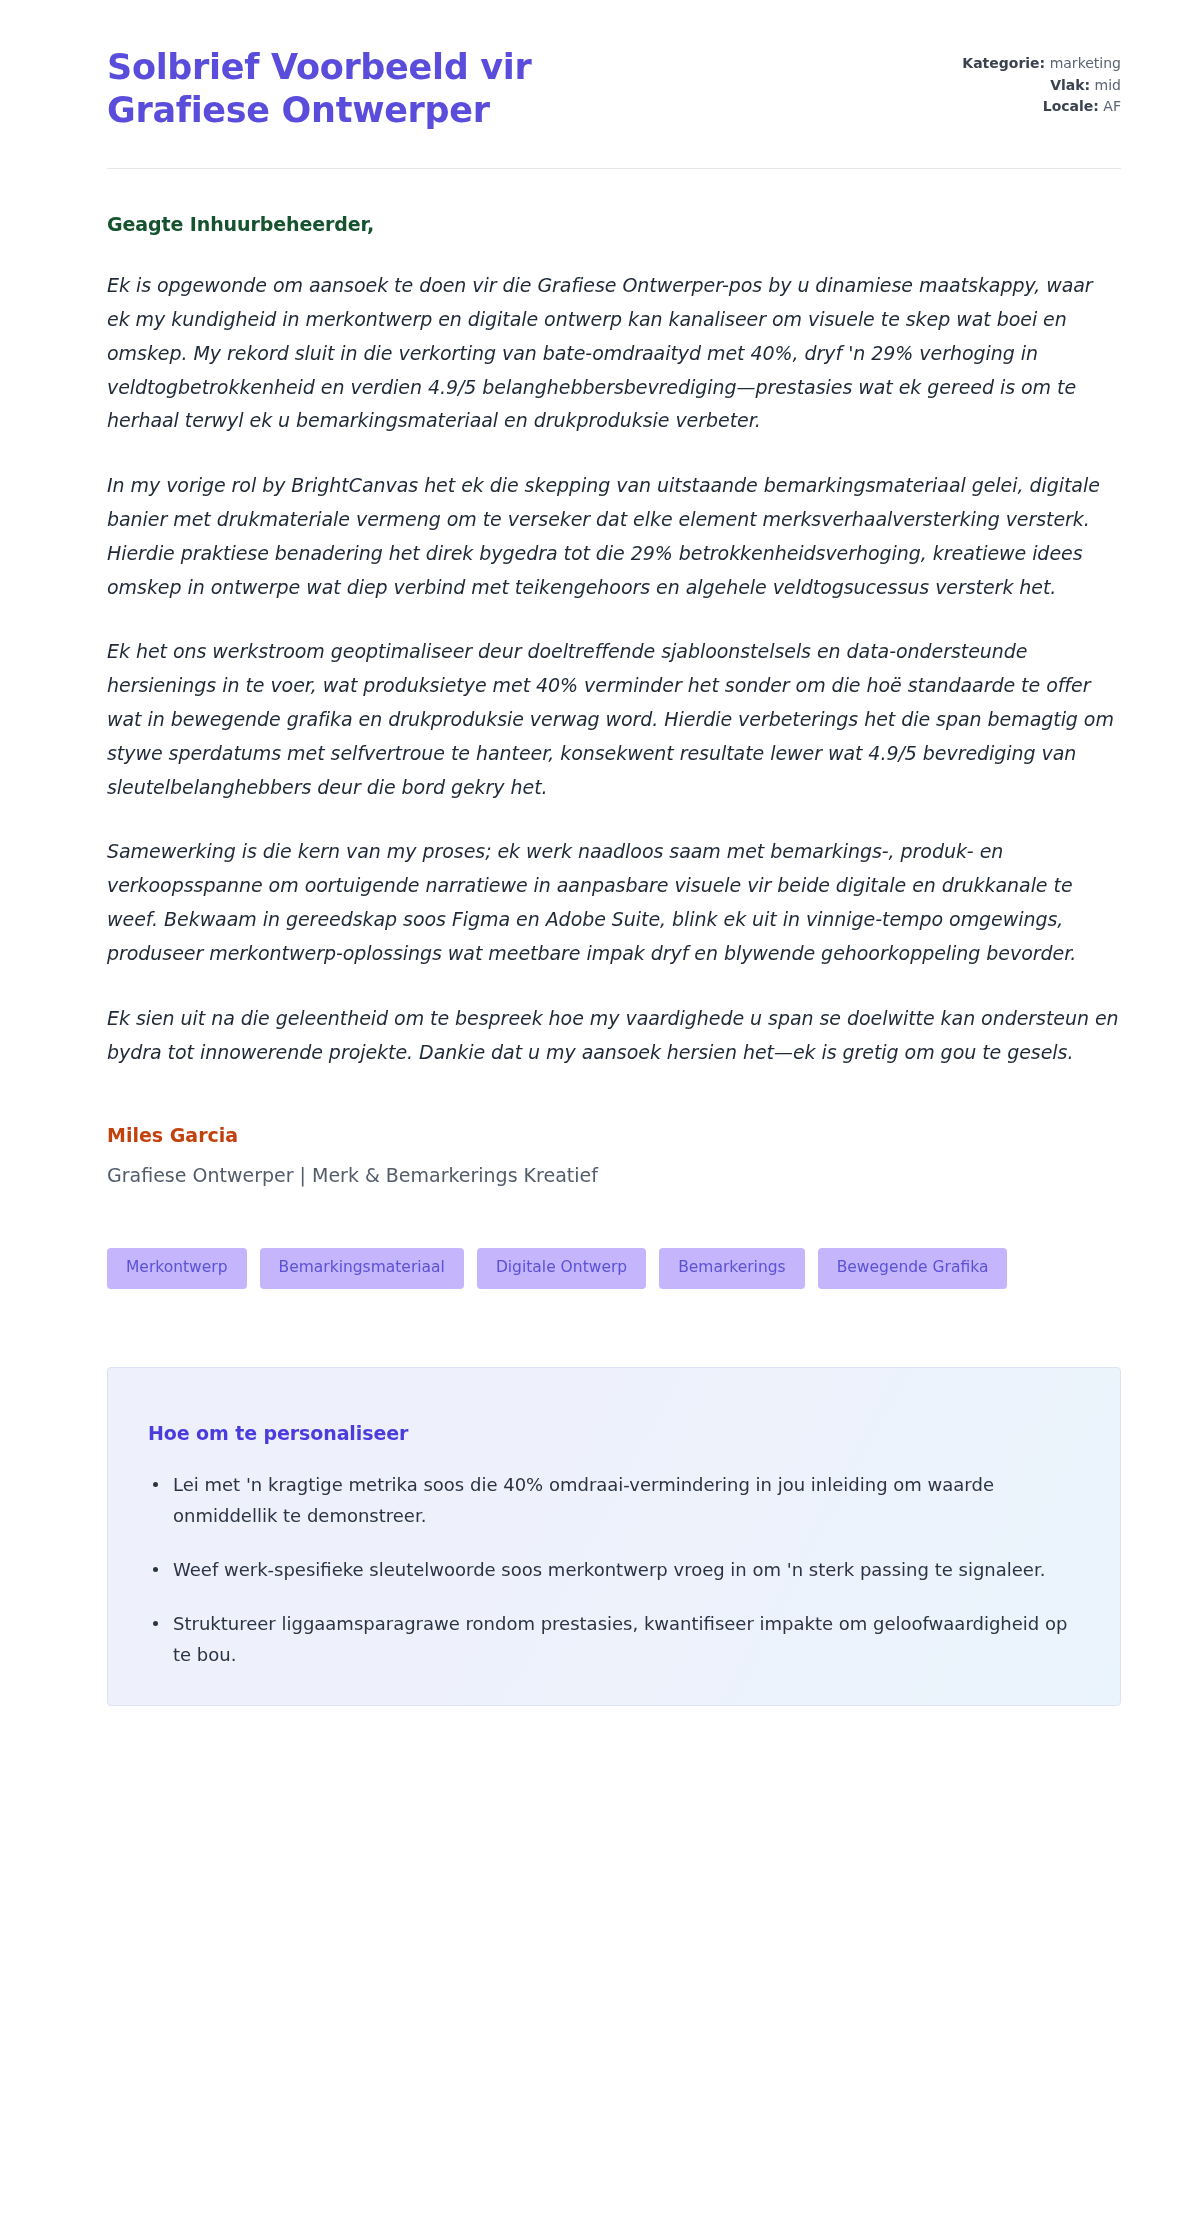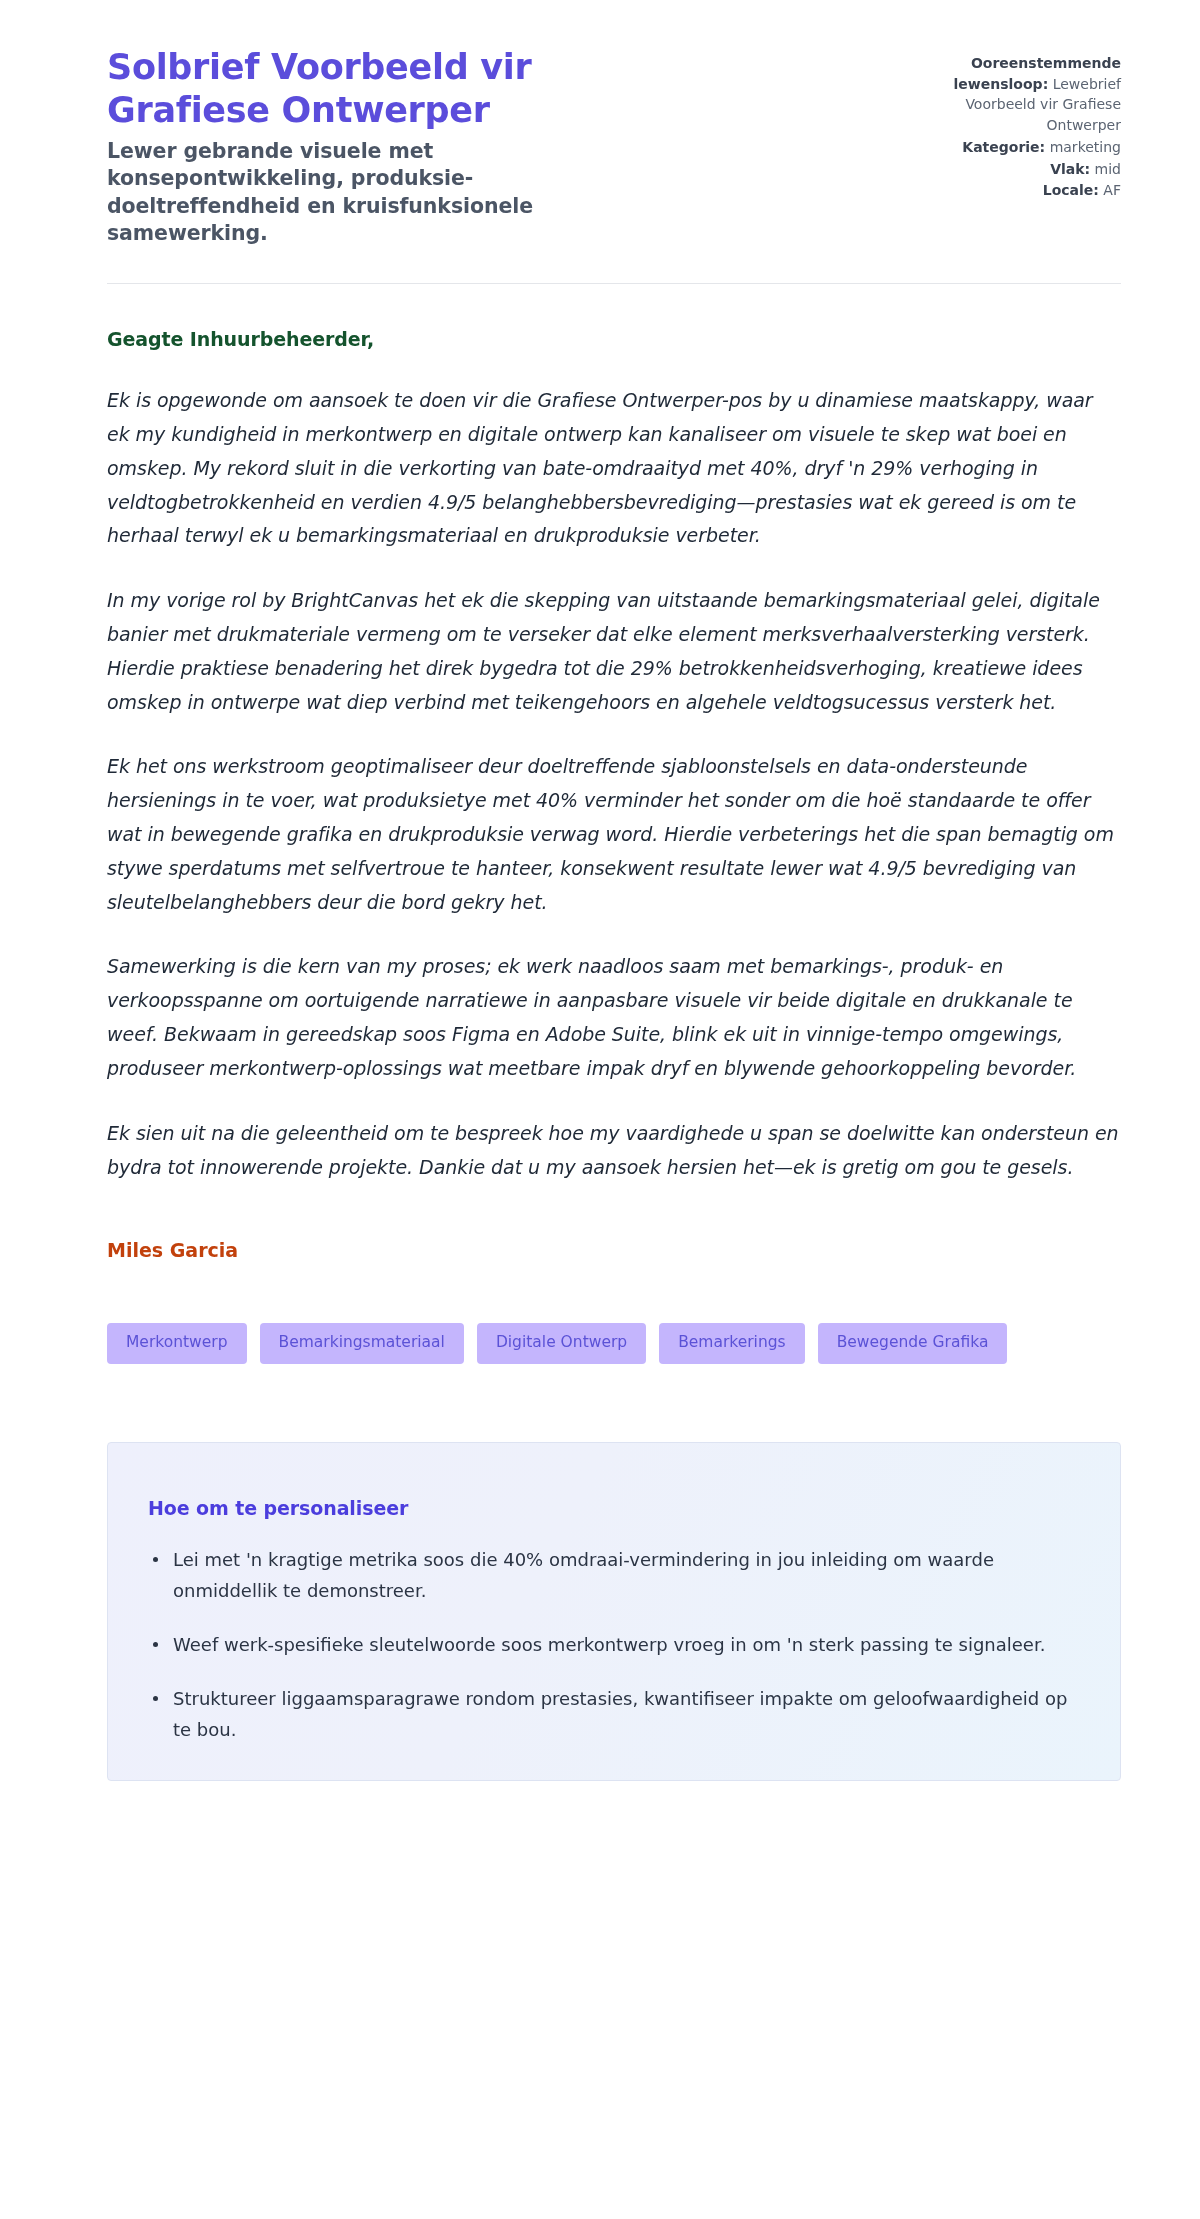--- a/index.html
+++ b/index.html
@@ -160,28 +160,23 @@
 </style>
 </head>
 <body>
 
 <div class="page">
 
   <div class="header">
 
     <div class="header-left">
       <h1 class="doc-title">Solbrief Voorbeeld vir Grafiese Ontwerper</h1>
-      <p class="doc-subtitle">Lewer gebrande visuele met konsepontwikkeling, produksie-doeltreffendheid en kruisfunksionele samewerking.</p>
     </div>
 
     <div class="header-right">
-      <div class="meta-row">
-        <span class="meta-label">Ooreenstemmende lewensloop:</span>
-        <span class="meta-value">Lewebrief Voorbeeld vir Grafiese Ontwerper</span>
-      </div>
       <div class="meta-row">
         <span class="meta-label">Kategorie:</span>
         <span class="meta-value">marketing</span>
       </div>
       <div class="meta-row">
         <span class="meta-label">Vlak:</span>
         <span class="meta-value">mid</span>
       </div>
       <div class="meta-row">
         <span class="meta-label">Locale:</span>
@@ -200,20 +195,21 @@
     <p class="para">Ek is opgewonde om aansoek te doen vir die Grafiese Ontwerper-pos by u dinamiese maatskappy, waar ek my kundigheid in merkontwerp en digitale ontwerp kan kanaliseer om visuele te skep wat boei en omskep. My rekord sluit in die verkorting van bate-omdraaityd met 40%, dryf 'n 29% verhoging in veldtogbetrokkenheid en verdien 4.9/5 belanghebbersbevrediging—prestasies wat ek gereed is om te herhaal terwyl ek u bemarkingsmateriaal en drukproduksie verbeter.</p>
     <p class="para">In my vorige rol by BrightCanvas het ek die skepping van uitstaande bemarkingsmateriaal gelei, digitale banier met drukmateriale vermeng om te verseker dat elke element merksverhaalversterking versterk. Hierdie praktiese benadering het direk bygedra tot die 29% betrokkenheidsverhoging, kreatiewe idees omskep in ontwerpe wat diep verbind met teikengehoors en algehele veldtogsucessus versterk het.</p>
     <p class="para">Ek het ons werkstroom geoptimaliseer deur doeltreffende sjabloonstelsels en data-ondersteunde hersienings in te voer, wat produksietye met 40% verminder het sonder om die hoë standaarde te offer wat in bewegende grafika en drukproduksie verwag word. Hierdie verbeterings het die span bemagtig om stywe sperdatums met selfvertroue te hanteer, konsekwent resultate lewer wat 4.9/5 bevrediging van sleutelbelanghebbers deur die bord gekry het.</p>
     <p class="para">Samewerking is die kern van my proses; ek werk naadloos saam met bemarkings-, produk- en verkoopsspanne om oortuigende narratiewe in aanpasbare visuele vir beide digitale en drukkanale te weef. Bekwaam in gereedskap soos Figma en Adobe Suite, blink ek uit in vinnige-tempo omgewings, produseer merkontwerp-oplossings wat meetbare impak dryf en blywende gehoorkoppeling bevorder.</p>
     <p class="para">Ek sien uit na die geleentheid om te bespreek hoe my vaardighede u span se doelwitte kan ondersteun en bydra tot innowerende projekte. Dankie dat u my aansoek hersien het—ek is gretig om gou te gesels.</p>
 
   </div>
 
   <div class="signature">
     <p class="sig-name">Miles Garcia</p>
+    <p class="sig-role">Grafiese Ontwerper | Merk &amp; Bemarkerings Kreatief</p>
   </div>
 
   <div class="tags">
     <span class="tag">Merkontwerp</span>
     <span class="tag">Bemarkingsmateriaal</span>
     <span class="tag">Digitale Ontwerp</span>
     <span class="tag">Bemarkerings</span>
     <span class="tag">Bewegende Grafika</span>
   </div>
 

